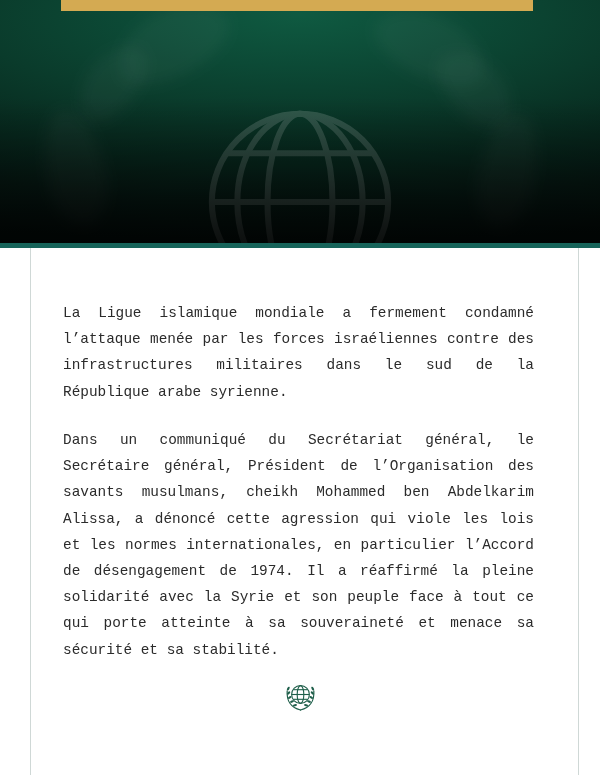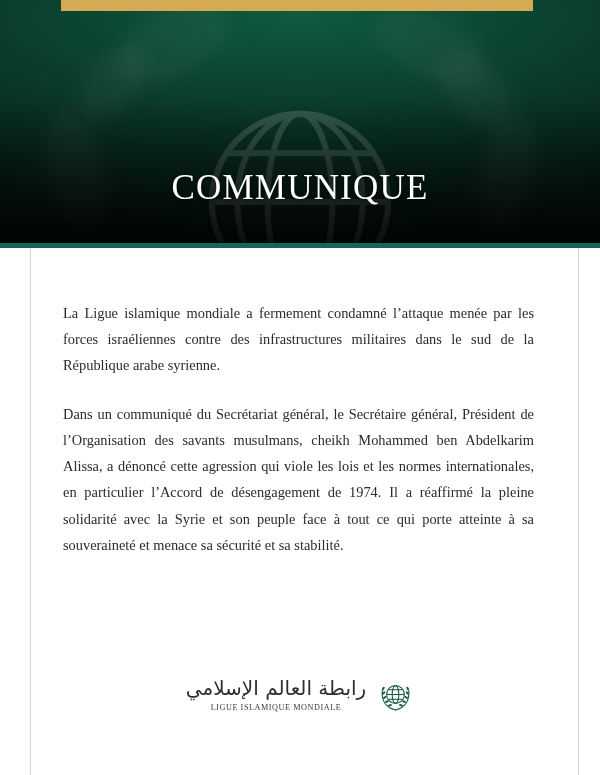--- a/index.html
+++ b/index.html
@@ -133,21 +133,21 @@
     width: 471px;
   }
   .dateline {
     font-family: "Liberation Serif", "DejaVu Serif", serif;
     font-weight: bold;
     font-size: 17px;
     color: #1b1b1b;
     margin: 0 0 30px 0;
   }
   .para {
-    font-family: Liberation Serif, serif;
+    font-family: Liberation Mono, monospace;
     font-size: 14.4px;
     line-height: 1.82;
     color: #2b2b2b;
     text-align: justify;
     margin: 0 0 22px 0;
     hyphens: none;
   }
   .para:last-child { margin-bottom: 0; }
 
   
@@ -214,40 +214,35 @@
           <path d="M18 29 H82"></path>
           <path d="M18 71 H82"></path>
         </g>
       </svg>
     </div>
 
     <div class="hero-vignette"></div>
 
     <div class="gold-bar"></div>
 
-    <div class="hero-title">COMMUNIQUE</div>
   </div>
 
   <div class="hero-divider"></div>
 
   <div class="page-rule left"></div>
   <div class="page-rule right"></div>
 
   <div id="content">
 
     <p class="para">La Ligue islamique mondiale a fermement condamné l’attaque menée par les forces israéliennes contre des infrastructures militaires dans le sud de la République arabe syrienne.</p>
 
     <p class="para">Dans un communiqué du Secrétariat général, le Secrétaire général, Président de l’Organisation des savants musulmans, cheikh Mohammed ben Abdelkarim Alissa, a dénoncé cette agression qui viole les lois et les normes internationales, en particulier l’Accord de désengagement de 1974. Il a réaffirmé la pleine solidarité avec la Syrie et son peuple face à tout ce qui porte atteinte à sa souveraineté et menace sa sécurité et sa stabilité.</p>
   </div>
 
   <div id="footer-logo">
-    <div class="logo-wordmark">
-      <div class="logo-arabic">رابطة العالم الإسلامي</div>
-      <div class="logo-latin">LIGUE ISLAMIQUE MONDIALE</div>
-    </div>
 
     <div class="logo-emblem">
       <svg viewBox="0 0 100 100" xmlns="http://www.w3.org/2000/svg">
         <g fill="none" stroke="#1f5f4a" stroke-width="3">
           <circle cx="50" cy="50" r="24"></circle>
           <ellipse cx="50" cy="50" rx="9" ry="24"></ellipse>
           <line x1="26" y1="50" x2="74" y2="50"></line>
           <path d="M31 37 H69"></path>
           <path d="M31 63 H69"></path>
         </g>

